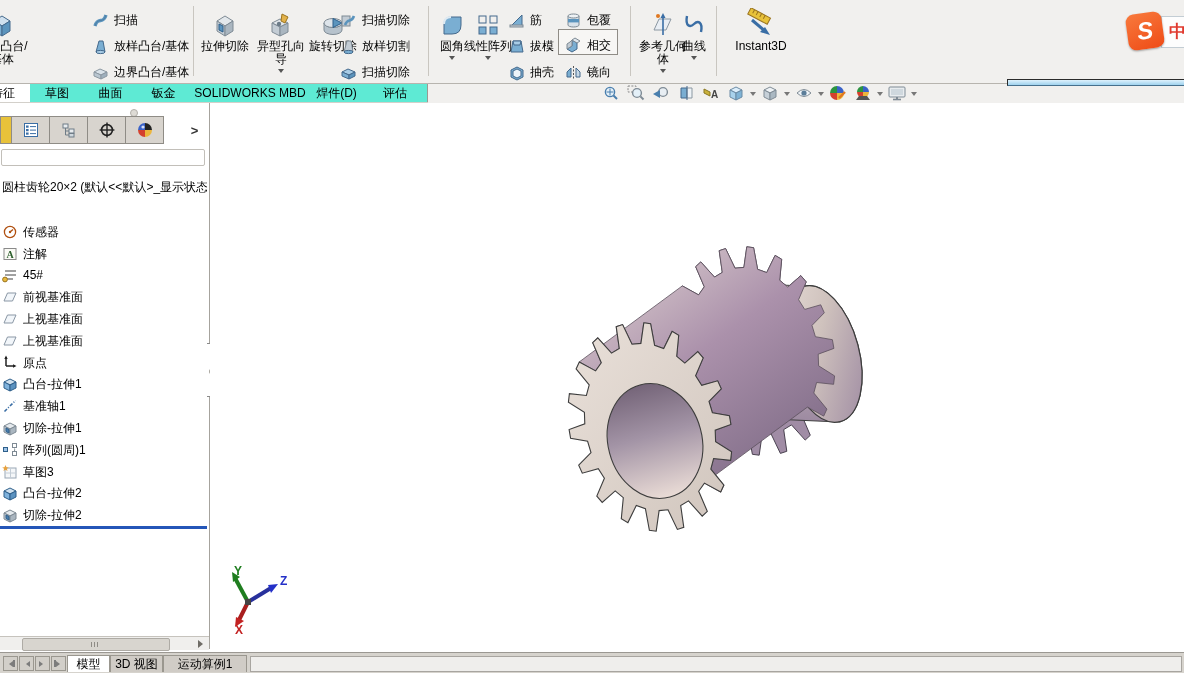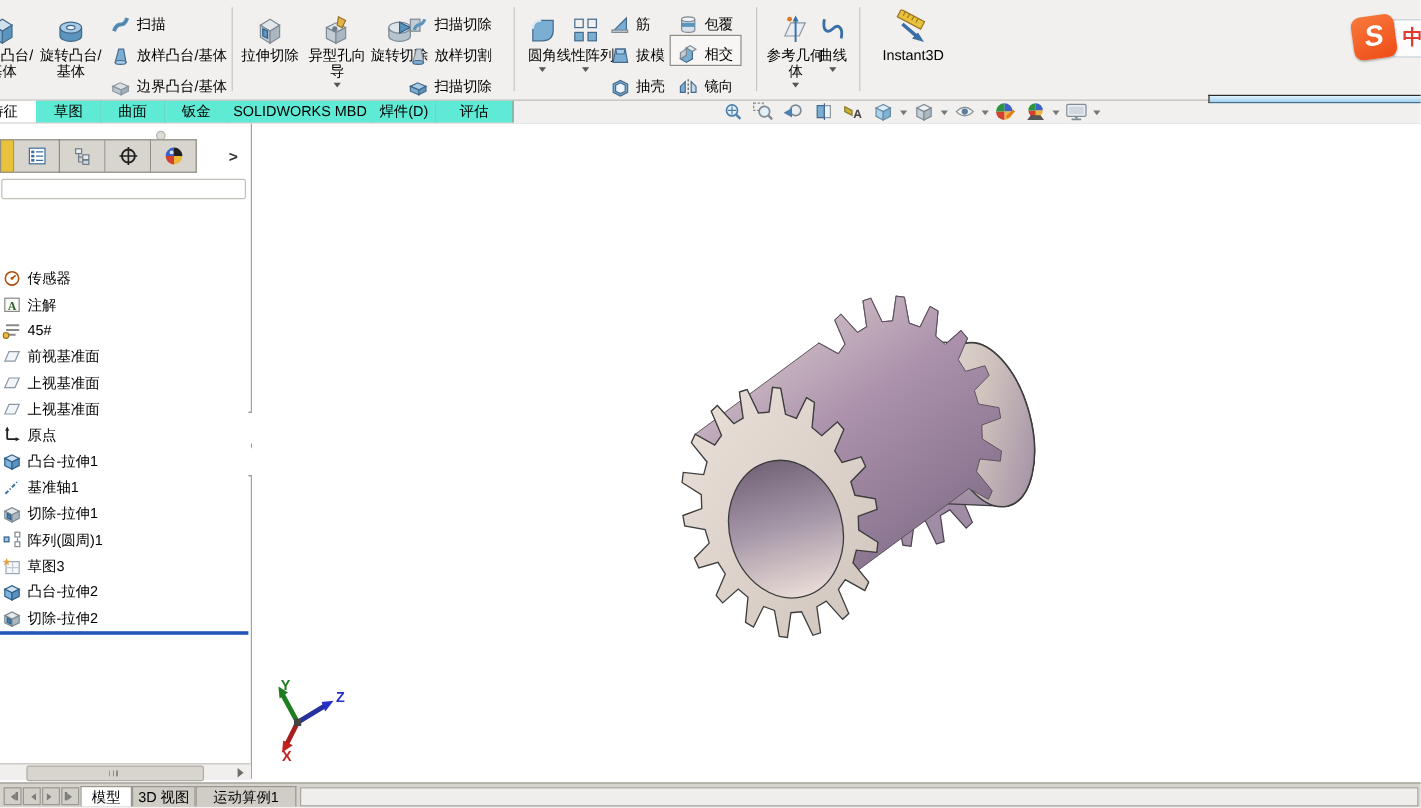--- a/index.html
+++ b/index.html
@@ -96,30 +96,20 @@
     <span class="ic">
       <svg width="26" height="26" viewBox="0 0 26 26">
           <polygon points="5,9 13,4 21,9 13,14" fill="#cfe0ee" stroke="#44698c"></polygon>
           <polygon points="5,9 13,14 13,24 5,19" fill="#7aaed2" stroke="#44698c"></polygon>
           <polygon points="13,14 21,9 21,19 13,24" fill="#5b94bd" stroke="#44698c"></polygon>
         </svg>
     </span>
     <span class="lbl">拉伸凸台/基体</span>
   </div>
 
-  <div class="bigbtn" style="left:30px;width:58px">
-    <span class="ic">
-      <svg width="26" height="26" viewBox="0 0 26 26">
-          <path d="M4 11 a9 4.5 0 0 0 18 0 v7 a9 4.5 0 0 1 -18 0 z" fill="#5b94bd" stroke="#44698c"></path>
-          <ellipse cx="13" cy="11" rx="9" ry="4.5" fill="#a8cce6" stroke="#44698c"></ellipse>
-          <ellipse cx="13" cy="11" rx="3.5" ry="1.8" fill="#eef5fa" stroke="#44698c"></ellipse>
-        </svg>
-    </span>
-    <span class="lbl">旋转凸台/基体</span>
-  </div>
 
   <div class="scol" style="left:92px">
     <div class="srow">
       <span class="ic16">
           <svg width="17" height="17" viewBox="0 0 17 17">
             <path d="M3 14 C6 4,11 13,14 3" stroke="#5b94bd" fill="none" stroke-width="3.4"></path>
             <path d="M3 14 C6 4,11 13,14 3" stroke="#44698c" fill="none" stroke-width="1" opacity=".5"></path>
           </svg>
         </span>
       <span>扫描</span>
@@ -502,20 +492,21 @@
             <path d="M8 8 L1 8 A7 7 0 0 1 8 1 Z" fill="#3a62c8"></path>
             <circle cx="6" cy="5" r="1.6" fill="#fff" opacity=".8"></circle>
           </svg>
         </span>
     </div>
   </div>
   <div class="pexpand">&gt;</div>
 
   <div class="pfilter"></div>
 
+  <div class="troot">圆柱齿轮20×2 (默认&lt;&lt;默认&gt;_显示状态</div>
 
   <div class="trow" style="top:118px">
     <span class="ticon">
         <svg width="16" height="16" viewBox="0 0 16 16">
           <circle cx="8" cy="8" r="5.6" fill="#fff" stroke="#b05010" stroke-width="1.3"></circle>
           <line x1="8" y1="8" x2="11" y2="5.5" stroke="#b05010" stroke-width="1.4"></line>
           <circle cx="8" cy="8" r="1.2" fill="#b05010"></circle>
         </svg>
       </span>
     <span>传感器</span>

